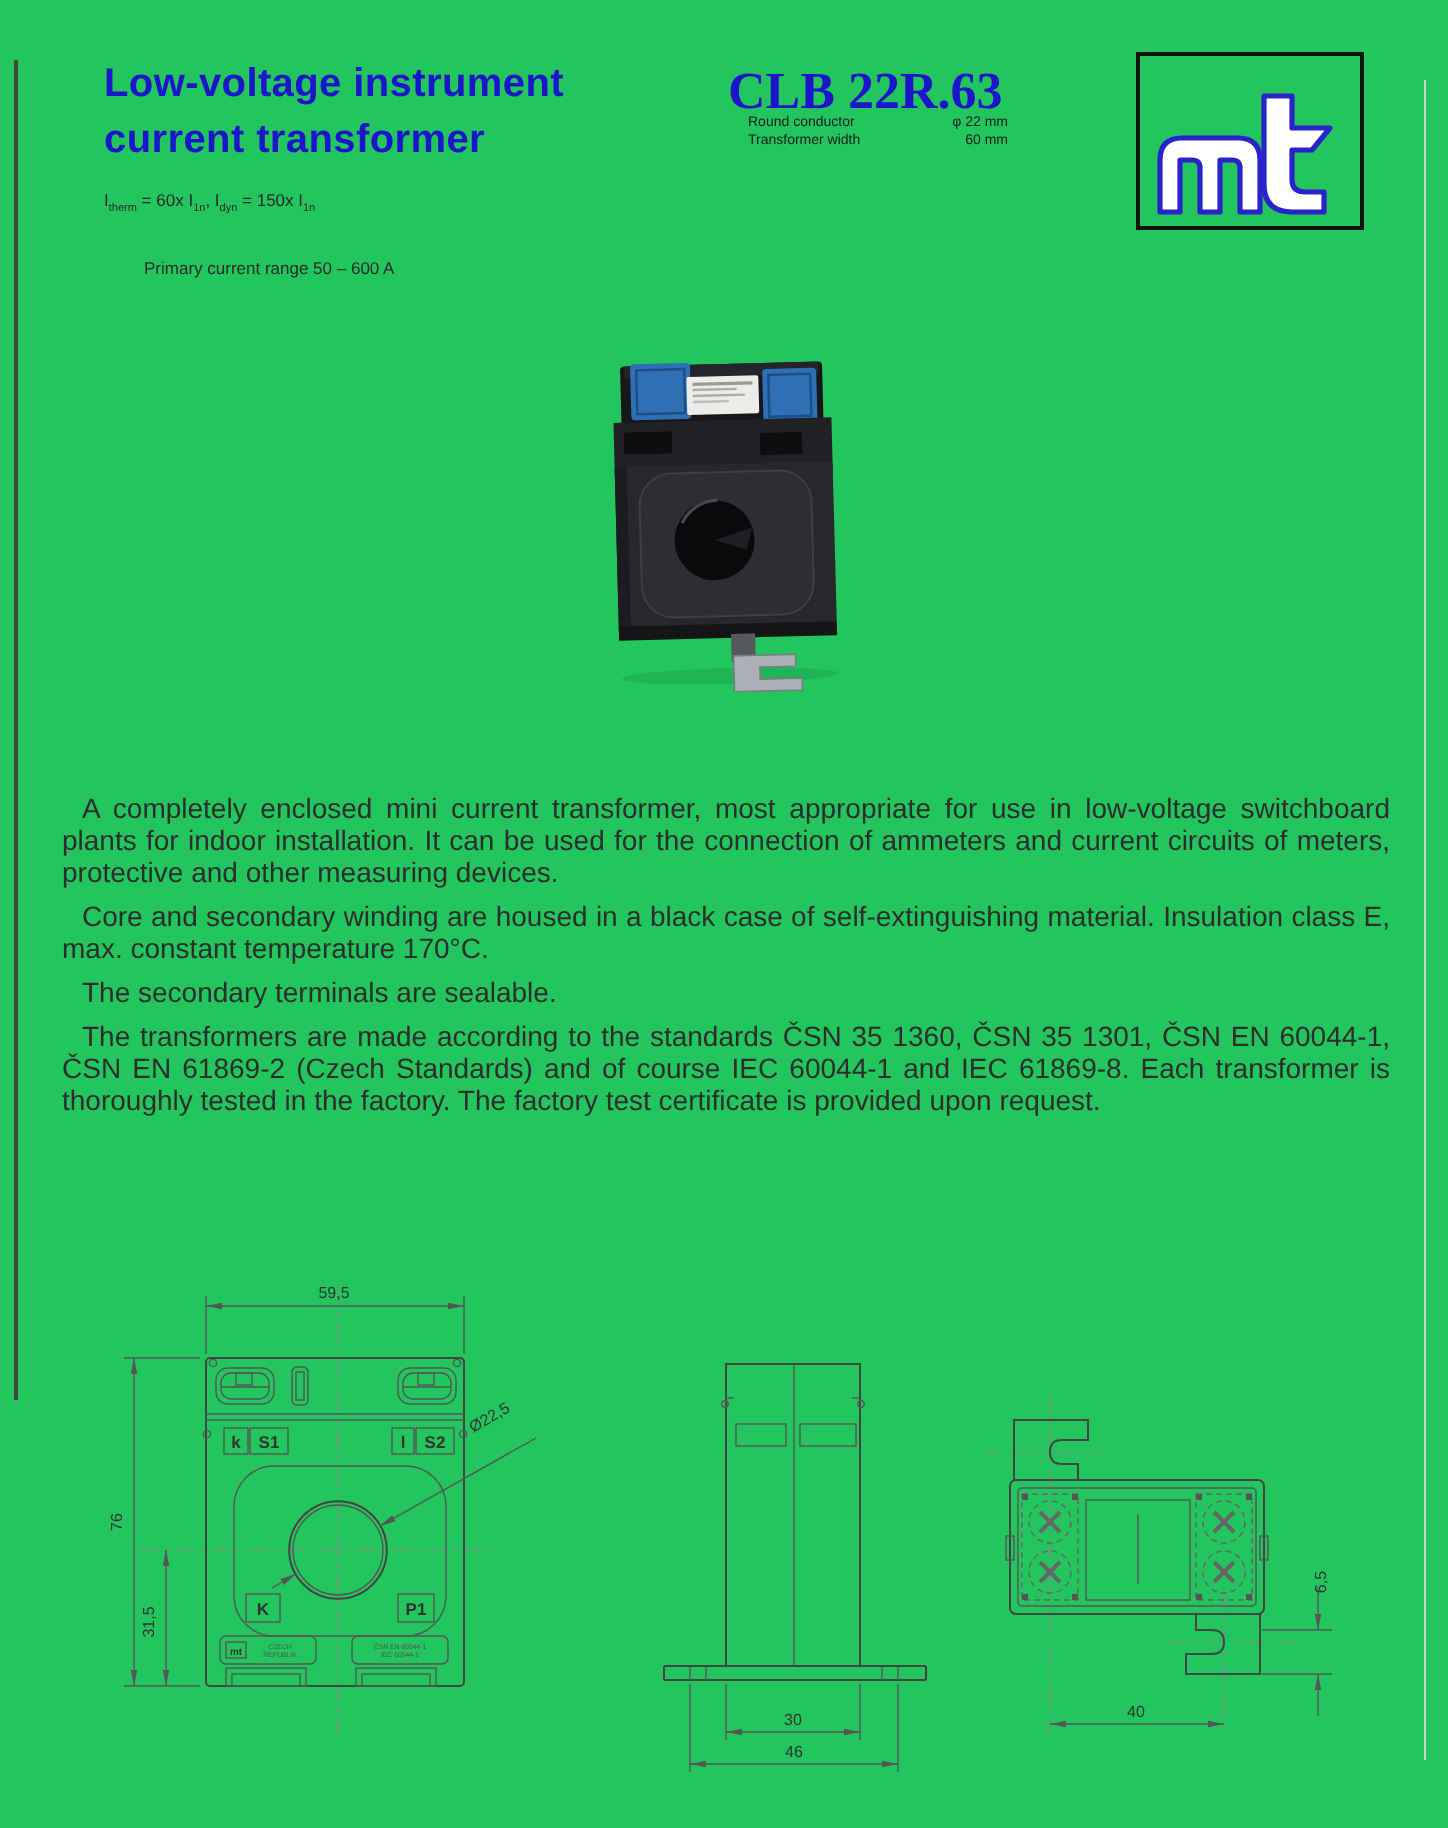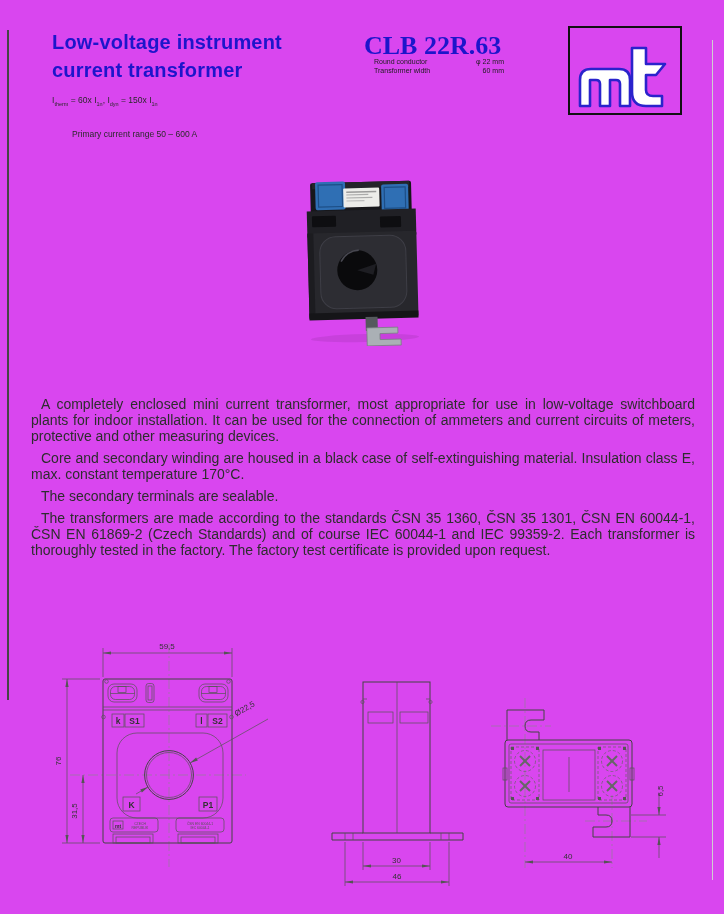--- a/index.html
+++ b/index.html
@@ -1,17 +1,17 @@
 <!DOCTYPE html>
 <html><head>
 <meta charset="utf-8">
 <style>
   html,body { margin:0; padding:0; background:#e8e8e8; }
   .page {
-    position:relative; width:724px; height:914px; background:#d946ef;
+    position:relative; width:724px; height:914px; background:#22c55e;
     font-family:"Liberation Sans", sans-serif; overflow:hidden; margin:0 auto;
   }
   .scan-line-left { position:absolute; left:7px; top:30px; width:2px; height:670px; background:#454545; }
   .scan-line-right { position:absolute; left:712px; top:40px; width:1px; height:840px; background:#cfcfcf; }
 
   .title { position:absolute; left:52px; top:28px; font-size:20px; line-height:28px;
            font-weight:bold; color:#1d15cb; letter-spacing:0.2px; }
   .model { position:absolute; left:364px; top:31px; font-size:26px; font-weight:bold; color:#1d15cb;font-family:Liberation Serif, serif; }
   .specs { position:absolute; left:374px; top:57px; width:130px; font-size:7px; line-height:9px; color:#1c1c1c; }
   .spec-row { display:flex; justify-content:space-between; }
@@ -120,21 +120,21 @@
         <rect x="66" y="143" width="12" height="14" fill="#55595e"></rect>
         <path d="M67,154 h31 v6 h-18 v6 h21 v6 h-34 z" fill="#aab0b5" stroke="#787d82" stroke-width="0.8"></path>
       </g>
     </svg>
   </div>
 
   <div class="paragraphs">
     <p>A completely enclosed mini current transformer, most appropriate for use in low-voltage switchboard plants for indoor installation. It can be used for the connection of ammeters and current circuits of meters, protective and other measuring devices.</p>
     <p>Core and secondary winding are housed in a black case of self-extinguishing material. Insulation class E, max. constant temperature 170°C.</p>
     <p>The secondary terminals are sealable.</p>
-    <p>The transformers are made according to the standards ČSN 35 1360, ČSN 35 1301, ČSN EN 60044-1, ČSN EN 61869-2 (Czech Standards) and of course IEC 60044-1 and IEC 99359-2. Each transformer is thoroughly tested in the factory. The factory test certificate is provided upon request.</p>
+    <p>The transformers are made according to the standards ČSN 35 1360, ČSN 35 1301, ČSN EN 60044-1, ČSN EN 61869-2 (Czech Standards) and of course IEC 60044-1 and IEC 61869-8. Each transformer is thoroughly tested in the factory. The factory test certificate is provided upon request.</p>
   </div>
 
   <div class="drawing d-front">
     <svg width="235" height="245" viewBox="0 0 235 245">
 
       <line class="cl" x1="119" y1="8" x2="119" y2="232"></line>
       <line class="cl" x1="20" y1="140" x2="196" y2="140"></line>
 
       <rect class="obj" x="53" y="44" width="129" height="164" rx="2"></rect>
       <line class="obj2" x1="53" y1="72" x2="182" y2="72"></line>

